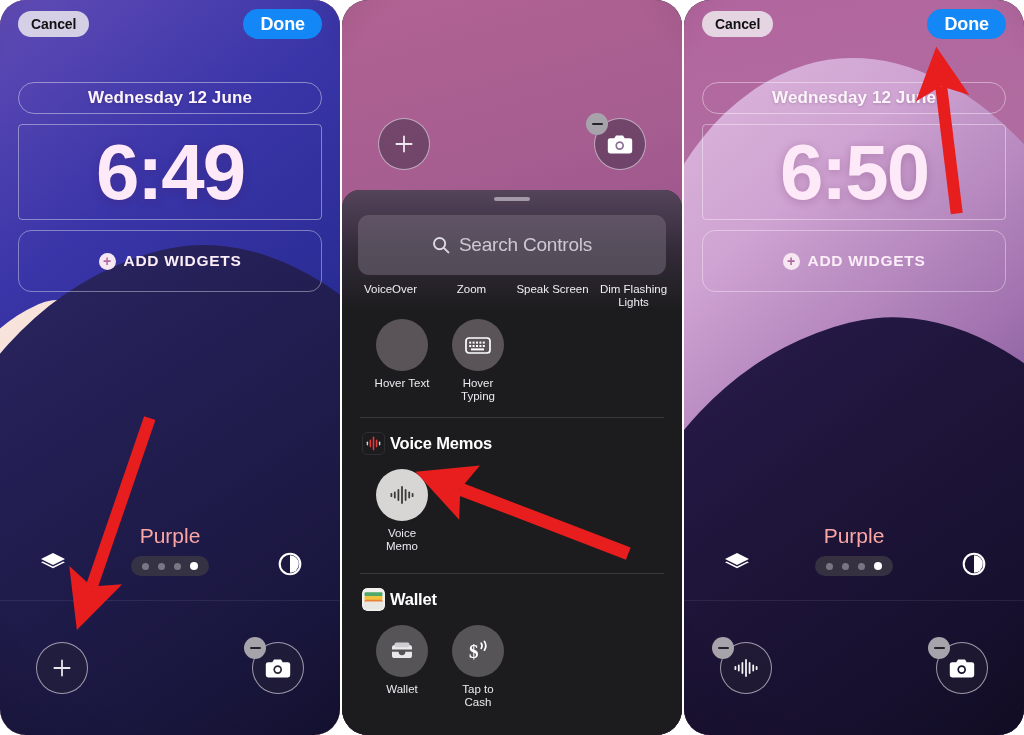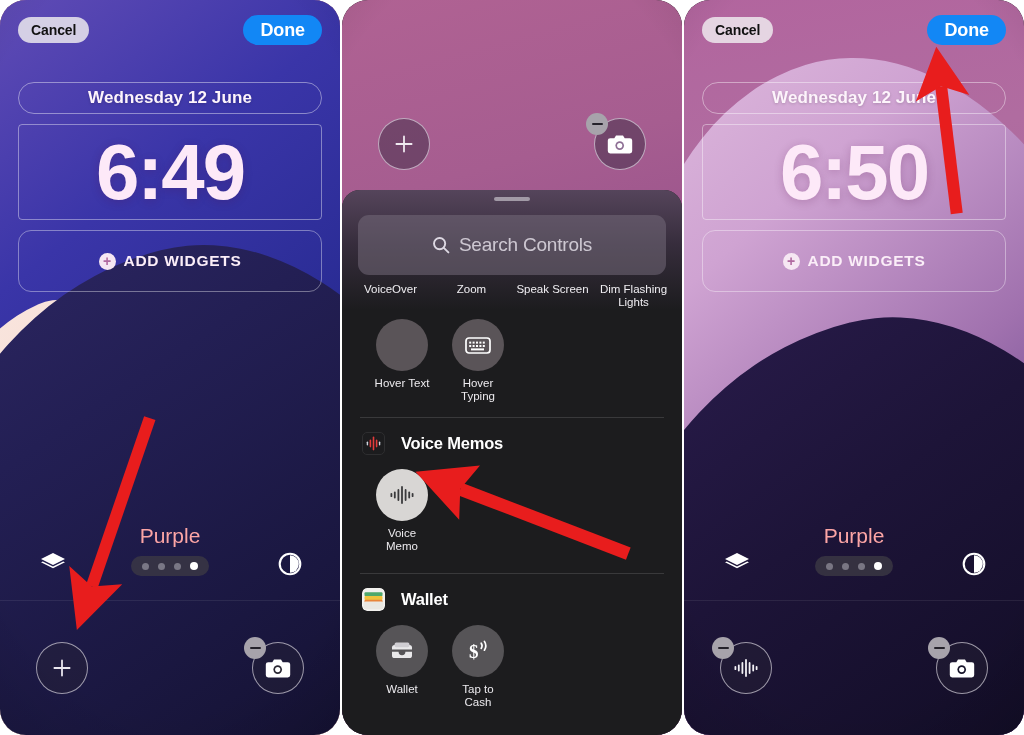--- a/index.html
+++ b/index.html
@@ -68,21 +68,21 @@
     border-radius:58% 42% 52% 48% / 62% 40% 60% 38%;
     background:linear-gradient(155deg,#e0bcde 0%, #cfa3d2 22%, #a071ae 46%, #5c3f86 68%, #2a2358 88%, #151238 100%);
     transform:rotate(-17deg);
   }
   .wall.p3 .sweep3 {
     left:-28%; bottom:-48%; width:180%; height:104%;
     background:linear-gradient(158deg,#2a1c4d 0%, #1d1438 30%, #120d26 62%, #07050f 100%);
   }
 
   
-  .topbar { position:absolute; top:14px; left:0; right:0; height:32px;
+  .topbar { position:absolute; top:8px; left:0; right:0; height:32px;
             display:flex; align-items:center; justify-content:space-between;
             padding:0 18px; z-index:20; }
   .btn-cancel { background:rgba(240,238,240,.82); color:#111; font-size:14px;
                 font-weight:700; padding:6px 13px; border-radius:15px; line-height:1;
                 letter-spacing:-.1px; }
   .btn-done { background:#1287f5; color:#fff; font-size:18px; font-weight:700;
               padding:6px 17px; border-radius:15px; line-height:1; letter-spacing:-.1px; }
 
   
   .lockcontent { position:absolute; left:0; right:0; top:60px; z-index:15; padding:0 18px; }
@@ -151,21 +151,21 @@
   .gitem { width:56px; text-align:center; }
   .gcircle { width:52px; height:52px; border-radius:50%; background:#4b4749;
              display:flex; align-items:center; justify-content:center; margin:0 auto; }
   .gcircle.gray { background:#5a5458; }
   .gcircle.light { background:#d8d6d4; }
   .gcircle.mid { background:#565457; }
   .gcap { display:block; margin-top:6px; color:#eceaee; font-size:11.5px; line-height:13px; }
 
   .divider { height:1px; background:rgba(255,255,255,.13); margin:14px 18px; }
 
-  .apphdr { display:flex; align-items:center; gap:16px; padding:0 20px; }
+  .apphdr { display:flex; align-items:center; gap:5px; padding:0 20px; }
   .appicon { width:23px; height:23px; border-radius:5px; flex:none; position:relative; overflow:hidden; }
   .appicon.vm { background:#1c1c1e; border:1px solid #2e2e30;
                 display:flex; align-items:center; justify-content:center; }
   .appicon.wal { background:#1d1d1f; display:flex; align-items:center; justify-content:center; }
   .apphdr .aname { color:#fff; font-size:16.5px; font-weight:700; letter-spacing:-.2px; }
 
   .sectionbody { padding:14px 0 0 32px; }
 
   
   .arrow { position:absolute; z-index:60; pointer-events:none; }

